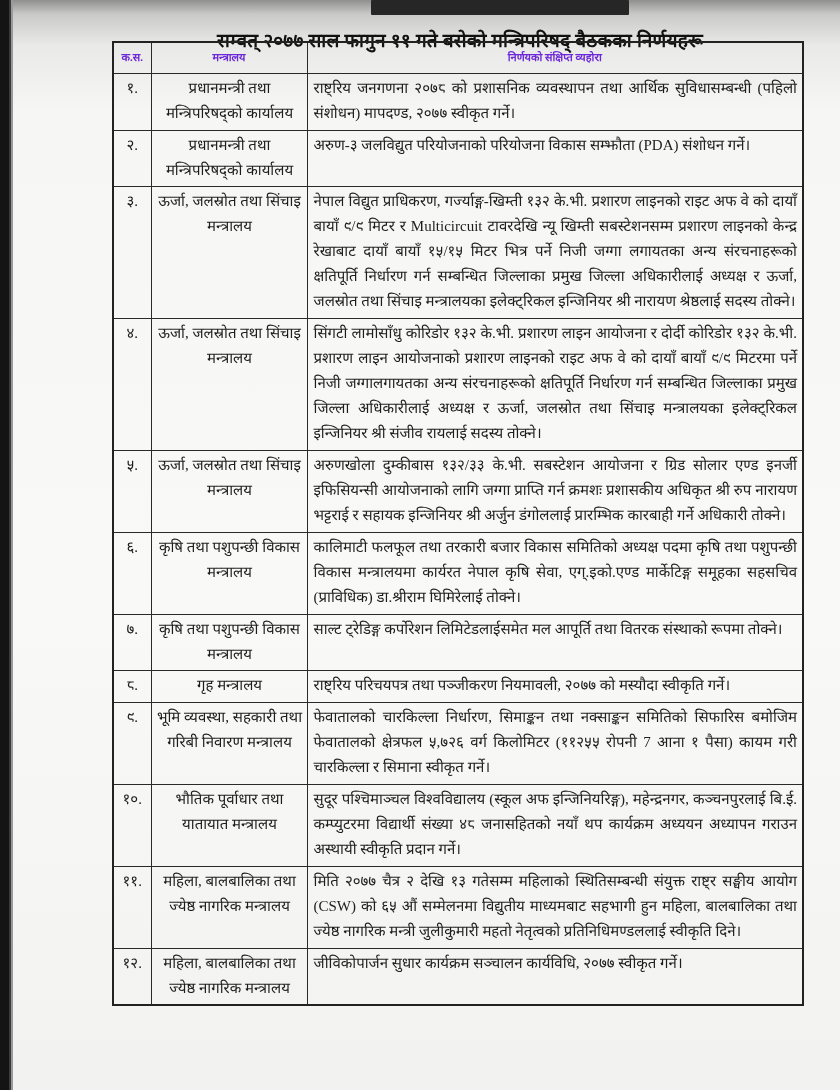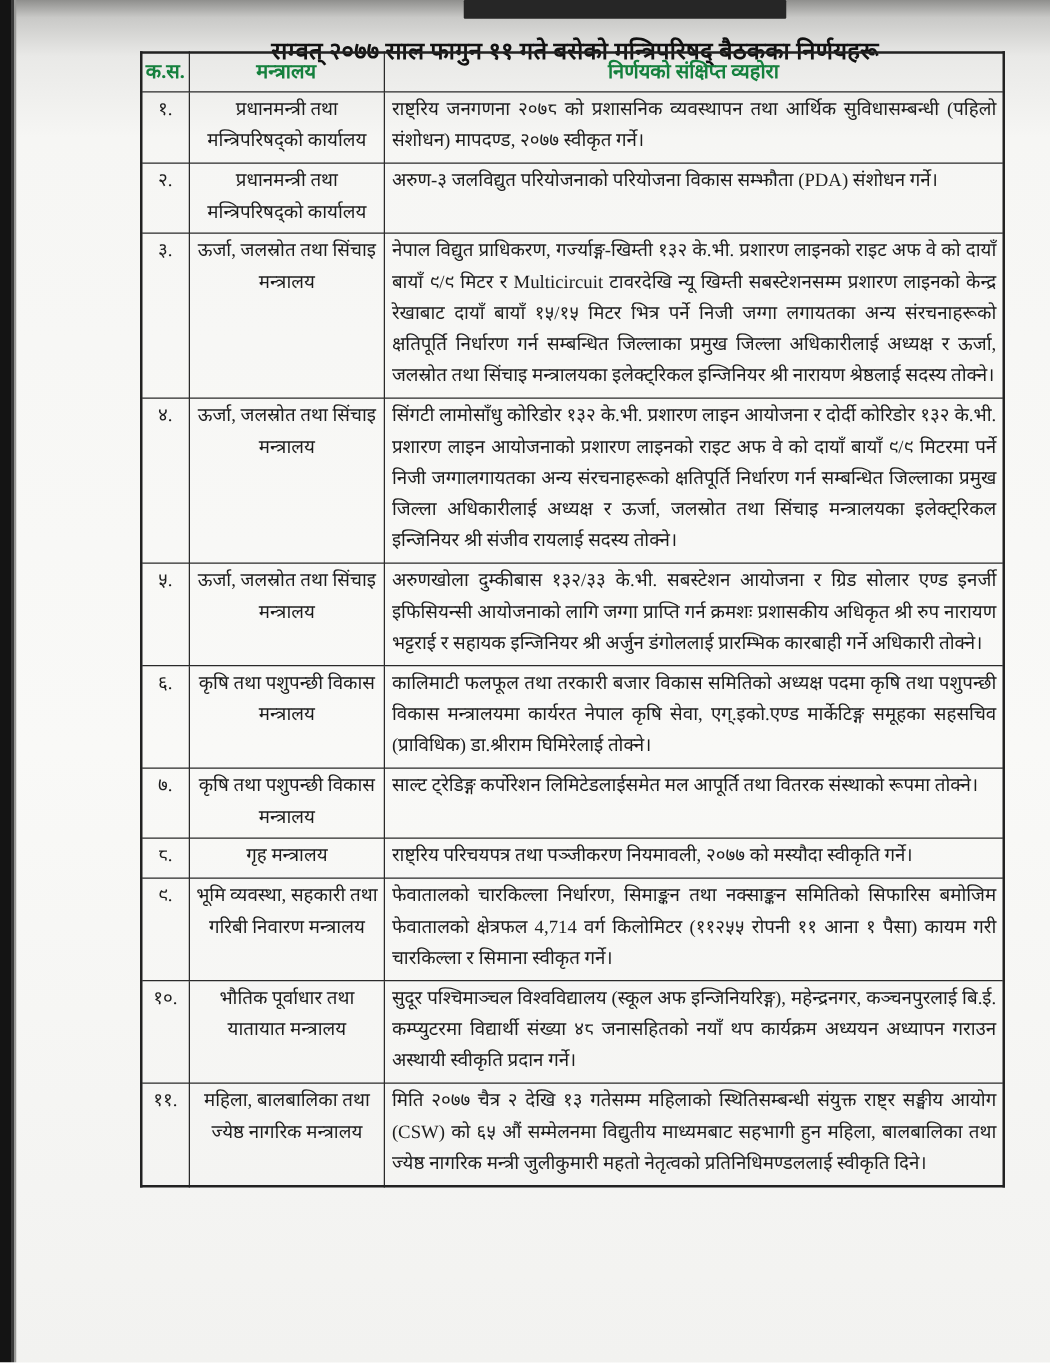--- a/index.html
+++ b/index.html
@@ -66,24 +66,24 @@
   table.decisions td {
     border: 1.4px solid #2a2a2a;
     vertical-align: top;
     font-size: 15px;
     line-height: 25px;
   }
 
   table.decisions thead th {
     font-weight: bold;
     text-align: center;
-    font-size: 16px;
+    font-size: 11px;
     padding: 2px 2px 3px;
     vertical-align: middle;
-    color: #15803d;
+    color: #6d28d9;
   }
 
   td.sn-cell {
     text-align: center;
     padding: 2px 1px;
     font-size: 15px;
   }
 
   td.ministry-cell {
     padding: 2px 3px 3px 4px;
@@ -164,29 +164,34 @@
 
   <tr>
     <td class="sn-cell">८.</td>
     <td class="ministry-cell">गृह मन्त्रालय</td>
     <td class="decision-cell">राष्ट्रिय परिचयपत्र तथा पञ्जीकरण नियमावली, २०७७ को मस्यौदा स्वीकृति गर्ने।</td>
   </tr>
 
   <tr>
     <td class="sn-cell">९.</td>
     <td class="ministry-cell">भूमि व्यवस्था, सहकारी तथा गरिबी निवारण मन्त्रालय</td>
-    <td class="decision-cell">फेवातालको चारकिल्ला निर्धारण, सिमाङ्कन तथा नक्साङ्कन समितिको सिफारिस बमोजिम फेवातालको क्षेत्रफल 4,714 वर्ग किलोमिटर (११२५५ रोपनी ११ आना १ पैसा) कायम गरी चारकिल्ला र सिमाना स्वीकृत गर्ने।</td>
+    <td class="decision-cell">फेवातालको चारकिल्ला निर्धारण, सिमाङ्कन तथा नक्साङ्कन समितिको सिफारिस बमोजिम फेवातालको क्षेत्रफल ५,७२६ वर्ग किलोमिटर (११२५५ रोपनी 7 आना १ पैसा) कायम गरी चारकिल्ला र सिमाना स्वीकृत गर्ने।</td>
   </tr>
 
   <tr>
     <td class="sn-cell">१०.</td>
     <td class="ministry-cell">भौतिक पूर्वाधार तथा यातायात मन्त्रालय</td>
     <td class="decision-cell">सुदूर पश्चिमाञ्चल विश्वविद्यालय (स्कूल अफ इन्जिनियरिङ्ग), महेन्द्रनगर, कञ्चनपुरलाई बि.ई. कम्प्युटरमा विद्यार्थी संख्या ४८ जनासहितको नयाँ थप कार्यक्रम अध्ययन अध्यापन गराउन अस्थायी स्वीकृति प्रदान गर्ने।</td>
   </tr>
 
   <tr>
     <td class="sn-cell">११.</td>
     <td class="ministry-cell">महिला, बालबालिका तथा ज्येष्ठ नागरिक मन्त्रालय</td>
     <td class="decision-cell">मिति २०७७ चैत्र २ देखि १३ गतेसम्म महिलाको स्थितिसम्बन्धी संयुक्त राष्ट्र सङ्घीय आयोग (CSW) को ६५ औं सम्मेलनमा विद्युतीय माध्यमबाट सहभागी हुन महिला, बालबालिका तथा ज्येष्ठ नागरिक मन्त्री जुलीकुमारी महतो नेतृत्वको प्रतिनिधिमण्डललाई स्वीकृति दिने।</td>
   </tr>
 
+  <tr>
+    <td class="sn-cell">१२.</td>
+    <td class="ministry-cell">महिला, बालबालिका तथा ज्येष्ठ नागरिक मन्त्रालय</td>
+    <td class="decision-cell">जीविकोपार्जन सुधार कार्यक्रम सञ्चालन कार्यविधि, २०७७ स्वीकृत गर्ने।</td>
+  </tr>
 </tbody>
 </table>
 
 </body></html>

